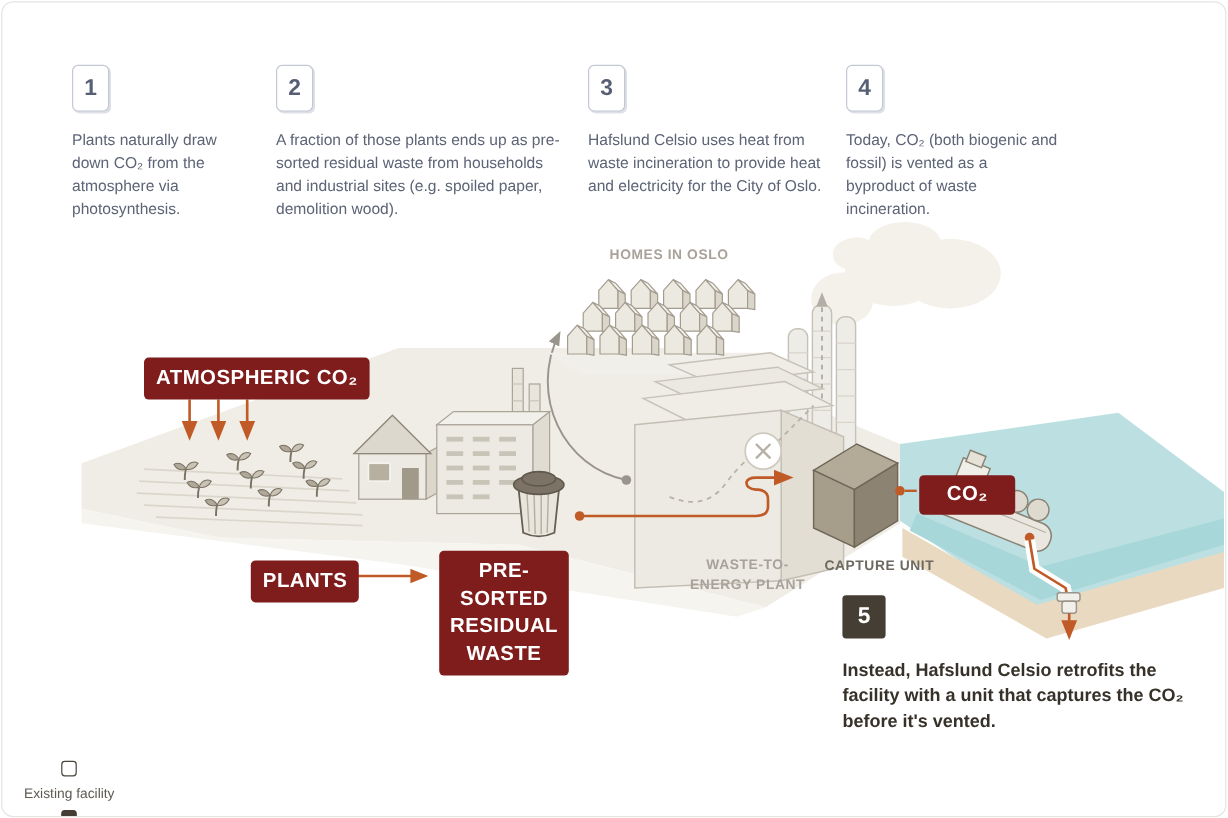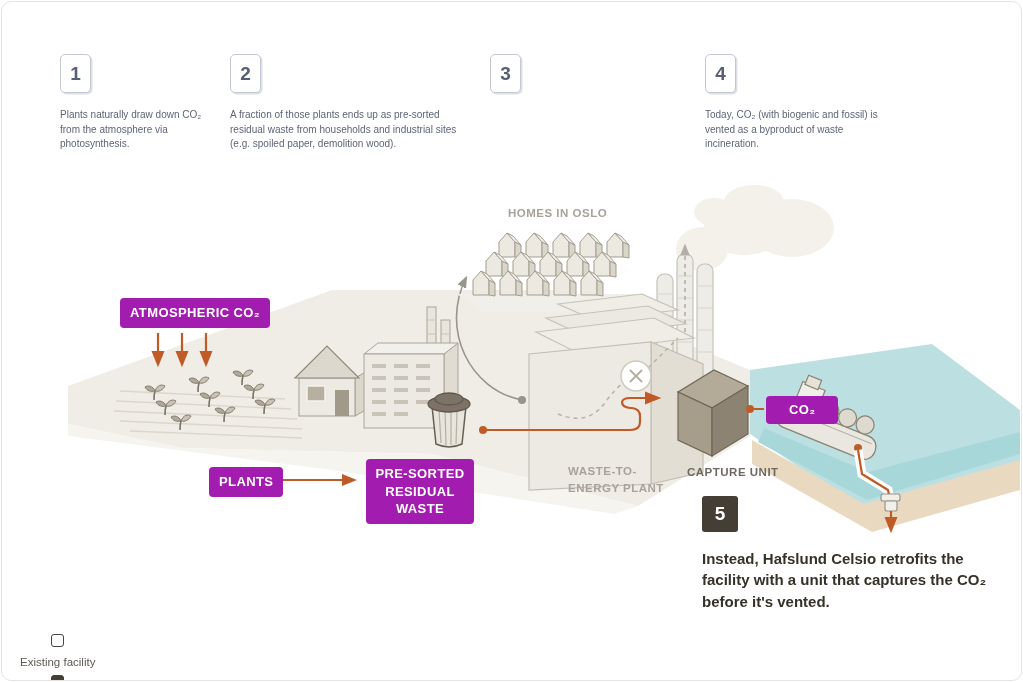--- a/index.html
+++ b/index.html
@@ -5,42 +5,42 @@
   * { box-sizing: border-box; margin: 0; padding: 0; }
   html,body { width:1023px; height:682px; background:#fff;
     font-family:"Liberation Sans","DejaVu Sans",sans-serif; }
   .card { position:relative; width:1021px; height:680px; margin:1px;
     background:#fff; border:1px solid #e4e4e1; border-radius:10px; overflow:hidden; }
   .scene { position:absolute; inset:0; z-index:1; }
   .step { position:absolute; z-index:3; }
   .step-num { width:31px; height:39px; border:1.5px solid #c3c8d3; border-radius:5px;
     box-shadow:1.5px 1.5px 0 0 #dde0e7; color:#565f74; font-size:19px; font-weight:bold;
     display:flex; align-items:center; justify-content:center; margin-bottom:15px; background:#fff; }
-  .step-text { font-size:10px; line-height:1.45; color:#5d6476; }
+  .step-text { font-size:13px; line-height:1.45; color:#5d6476; }
   .step1 { left:58px; top:52px; width:152px; }
   .step2 { left:228px; top:52px; width:240px; }
   .step3 { left:488px; top:52px; width:208px; }
   .step4 { left:703px; top:52px; width:178px; }
   .step5 { left:700px; top:494px; width:300px; position:absolute; z-index:3; }
   .step5-num { width:36px; height:36px; background:#453e35; color:#fff; font-size:19px;
     font-weight:bold; display:flex; align-items:center; justify-content:center;
     border-radius:3px; margin-bottom:16px; }
   .step5-bold { font-size:15px; font-weight:bold; color:#363129; line-height:1.43; }
   .step5-gray { font-size:15px; color:#a39d93; line-height:1.43; margin-top:2px; }
-  .tag { position:absolute; z-index:2; background:#a21caf; color:#fff; font-weight:bold;
-    font-size:13px; letter-spacing:.4px; border-radius:4px; text-align:center;
+  .tag { position:absolute; z-index:2; background:#7f1d1d; color:#fff; font-weight:bold;
+    font-size:17px; letter-spacing:.4px; border-radius:4px; text-align:center;
     padding:6px 10px; line-height:1.35; }
   .tag-atmospheric { left:118px; top:296px; }
   .tag-plants { left:207px; top:465px; }
   .tag-presorted { left:364px; top:457px; width:108px; padding:6px 6px; }
   .tag-co2 { left:764px; top:394px; padding:5px 23px; }
   .caption { position:absolute; z-index:2; color:#a8a29a; font-size:11.5px;
     font-weight:bold; letter-spacing:.5px; }
   .cap-homes { left:506px; top:205px; }
-  .cap-wte { left:566px; top:461px; width:110px; text-align:left; line-height:1.5; }
+  .cap-wte { left:566px; top:461px; width:110px; text-align:center; line-height:1.5; }
   .cap-capture { left:685px; top:464px; color:#6e6960;text-align:center; }
   .legend { position:absolute; left:18px; top:632px; z-index:3; }
   .legend-row { display:flex; align-items:center; gap:9px; margin-bottom:7px;flex-direction:column; }
   .legend-label { font-size:11.5px; color:#5f5a52; }
   .sw { width:13px; height:13px; border-radius:3px; }
   .sw-existing { border:1.5px solid #4a453d; background:#fff; }
   .sw-project { border:1.5px solid #453e35; background:#453e35; }
 </style>
 </head>
 <body>
@@ -274,24 +274,25 @@
   <div class="step step1">
     <div class="step-num">1</div>
     <div class="step-text">Plants naturally draw down CO₂ from the atmosphere via photosynthesis.</div>
   </div>
   <div class="step step2">
     <div class="step-num">2</div>
     <div class="step-text">A fraction of those plants ends up as pre-sorted residual waste from households and industrial sites (e.g. spoiled paper, demolition wood).</div>
   </div>
   <div class="step step3">
     <div class="step-num">3</div>
+    <div class="step-text">Hafslund Celsio uses heat from waste incineration to provide heat and electricity for the City of Oslo.</div>
   </div>
   <div class="step step4">
     <div class="step-num">4</div>
-    <div class="step-text">Today, CO₂ (with biogenic and fossil) is vented as a byproduct of waste incineration.</div>
+    <div class="step-text">Today, CO₂ (both biogenic and fossil) is vented as a byproduct of waste incineration.</div>
   </div>
 
   <div class="step5">
     <div class="step5-num">5</div>
     <div class="step5-bold">Instead, Hafslund Celsio retrofits the facility with a unit that captures the CO₂ before it's vented.</div>
   </div>
 
   <div class="tag tag-atmospheric">ATMOSPHERIC CO₂</div>
   <div class="tag tag-plants">PLANTS</div>
   <div class="tag tag-presorted">PRE-SORTED RESIDUAL WASTE</div>

